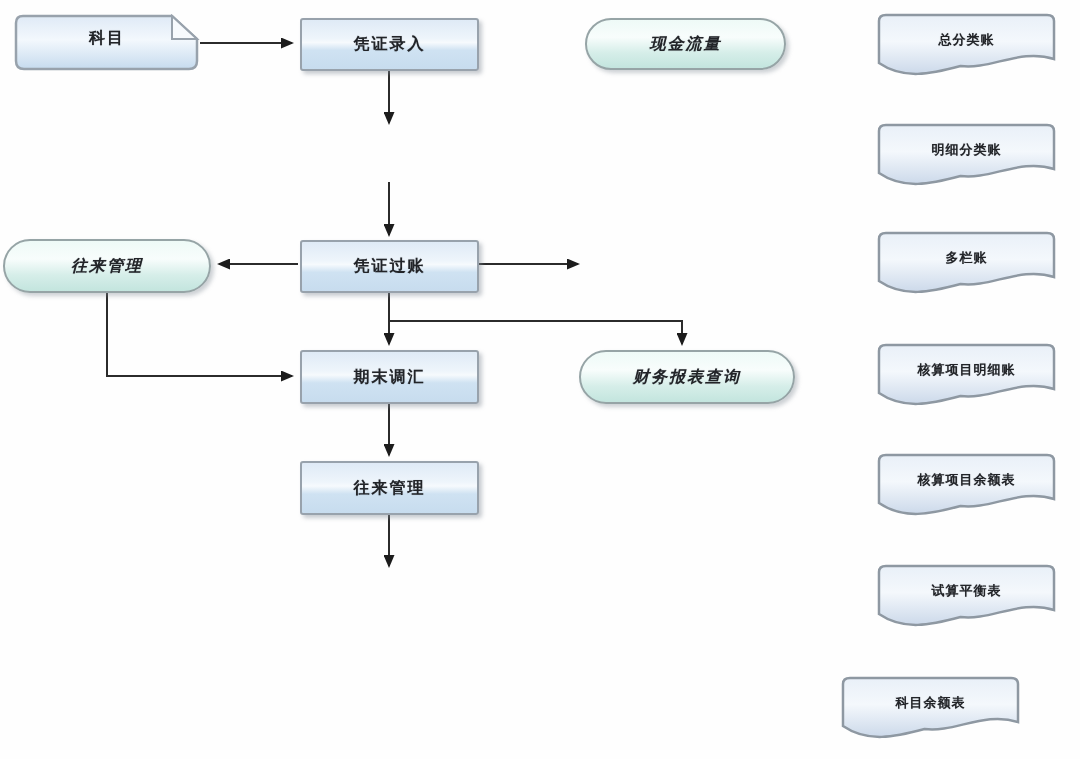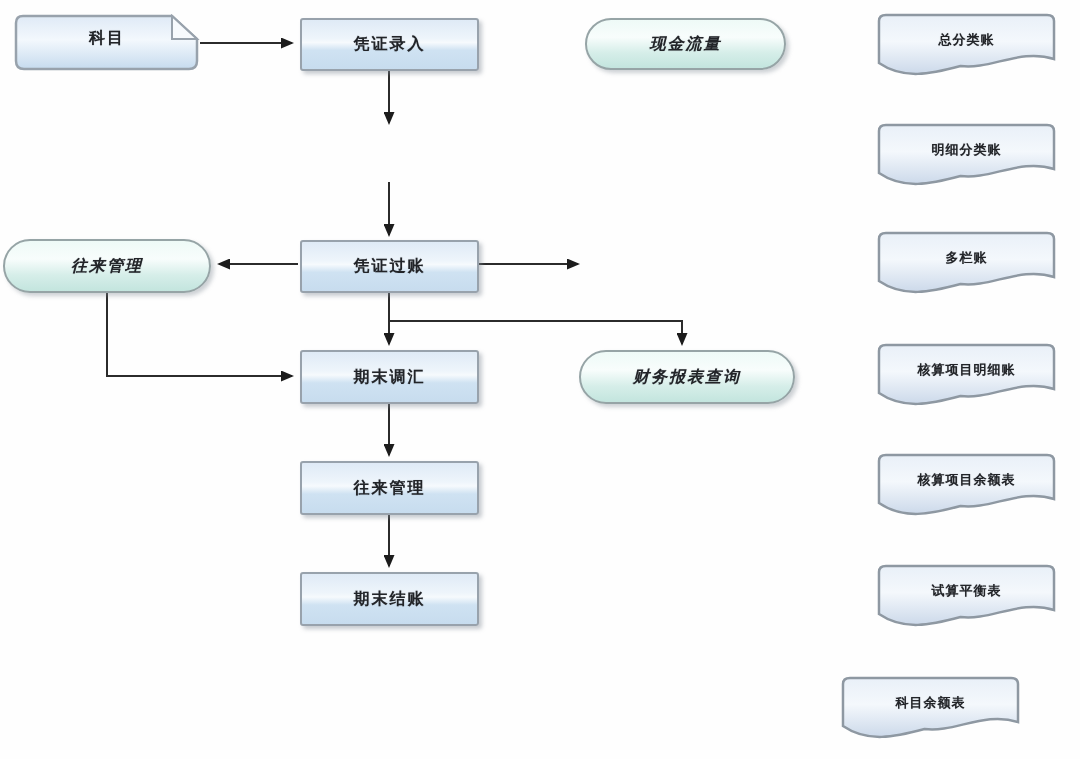--- a/index.html
+++ b/index.html
@@ -102,23 +102,20 @@
   </div>
 
   <div class="node process" style="left:300px;top:350px;width:179px;height:54px">
     <span class="lbl">期末调汇</span>
   </div>
 
   <div class="node process" style="left:300px;top:461px;width:179px;height:54px">
     <span class="lbl">往来管理</span>
   </div>
 
-  <div class="node process" style="left:300px;top:572px;width:179px;height:54px">
-    <span class="lbl">期末结账</span>
-  </div>
 
   <div class="node stadium" style="left:585px;top:18px;width:201px;height:52px">
     <span class="lbl">现金流量</span>
   </div>
 
   <div class="node stadium" style="left:3px;top:239px;width:208px;height:54px">
     <span class="lbl">往来管理</span>
   </div>
 
 

